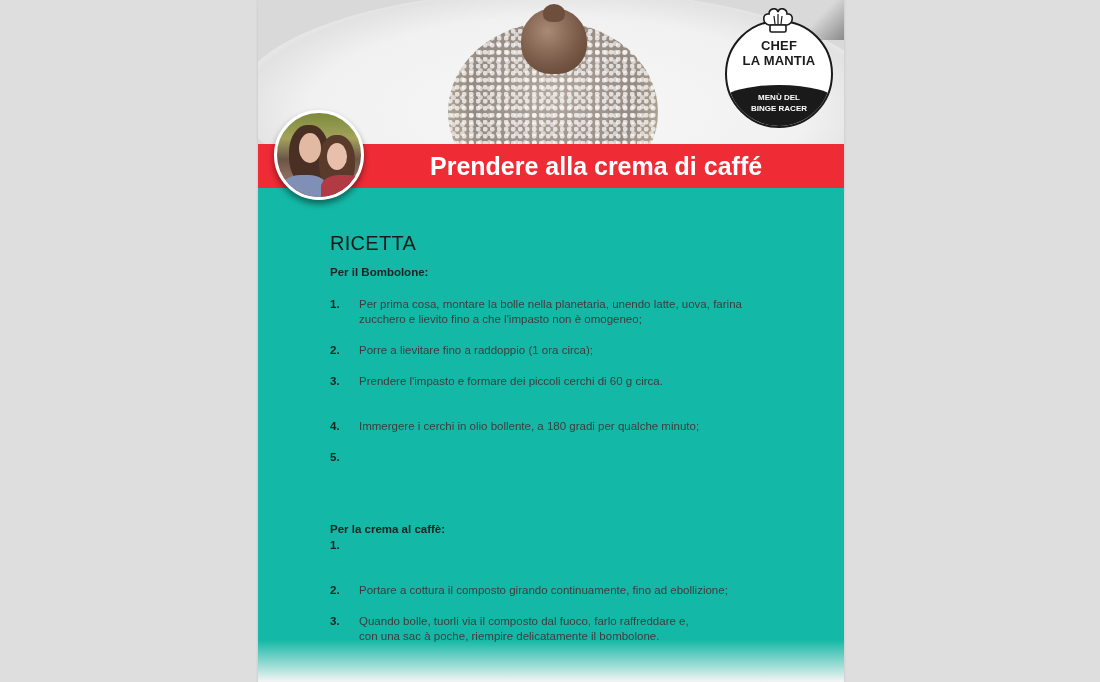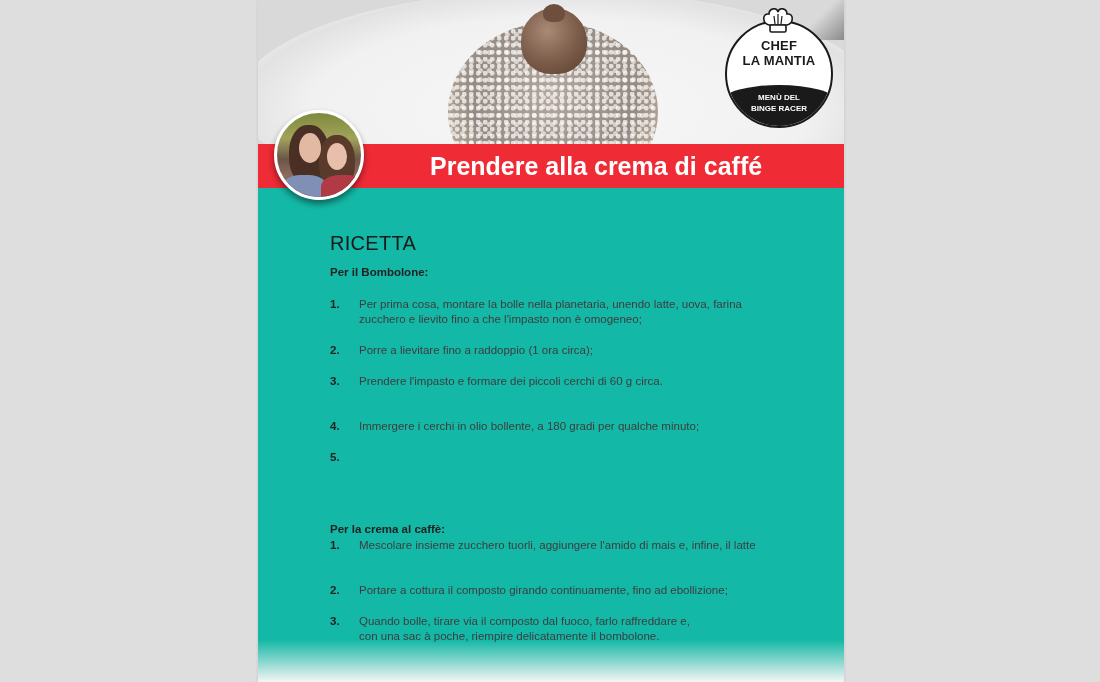--- a/index.html
+++ b/index.html
@@ -186,32 +186,31 @@
       <span class="num">5.</span>
       <div class="txt">
       </div>
     </div>
 
     <div class="h2" style="top:279px;margin-top:14px;">Per la crema al caffè:</div>
 
     <div class="step" style="top:308px;">
       <span class="num">1.</span>
       <div class="txt">
-        <div>Mescolare insieme zucchero tuorli, aggiungere l'amido di mais e, infine, il latte</div>
       </div>
     </div>
     <div class="step" style="top:353px;">
       <span class="num">2.</span>
       <div class="txt">
         <div>Portare a cottura il composto girando continuamente, fino ad ebollizione;</div>
       </div>
     </div>
     <div class="step" style="top:384px;">
       <span class="num">3.</span>
       <div class="txt">
-        <div>Quando bolle, tirare via il composto dal fuoco, farlo raffreddare e,</div>
+        <div>Quando bolle, tuorli via il composto dal fuoco, farlo raffreddare e,</div>
         <div>con una sac à poche, riempire delicatamente il bombolone.</div>
       </div>
     </div>
   </div>
 
   <div class="bottom-fade"></div>
 </div>
 
 </body></html>

